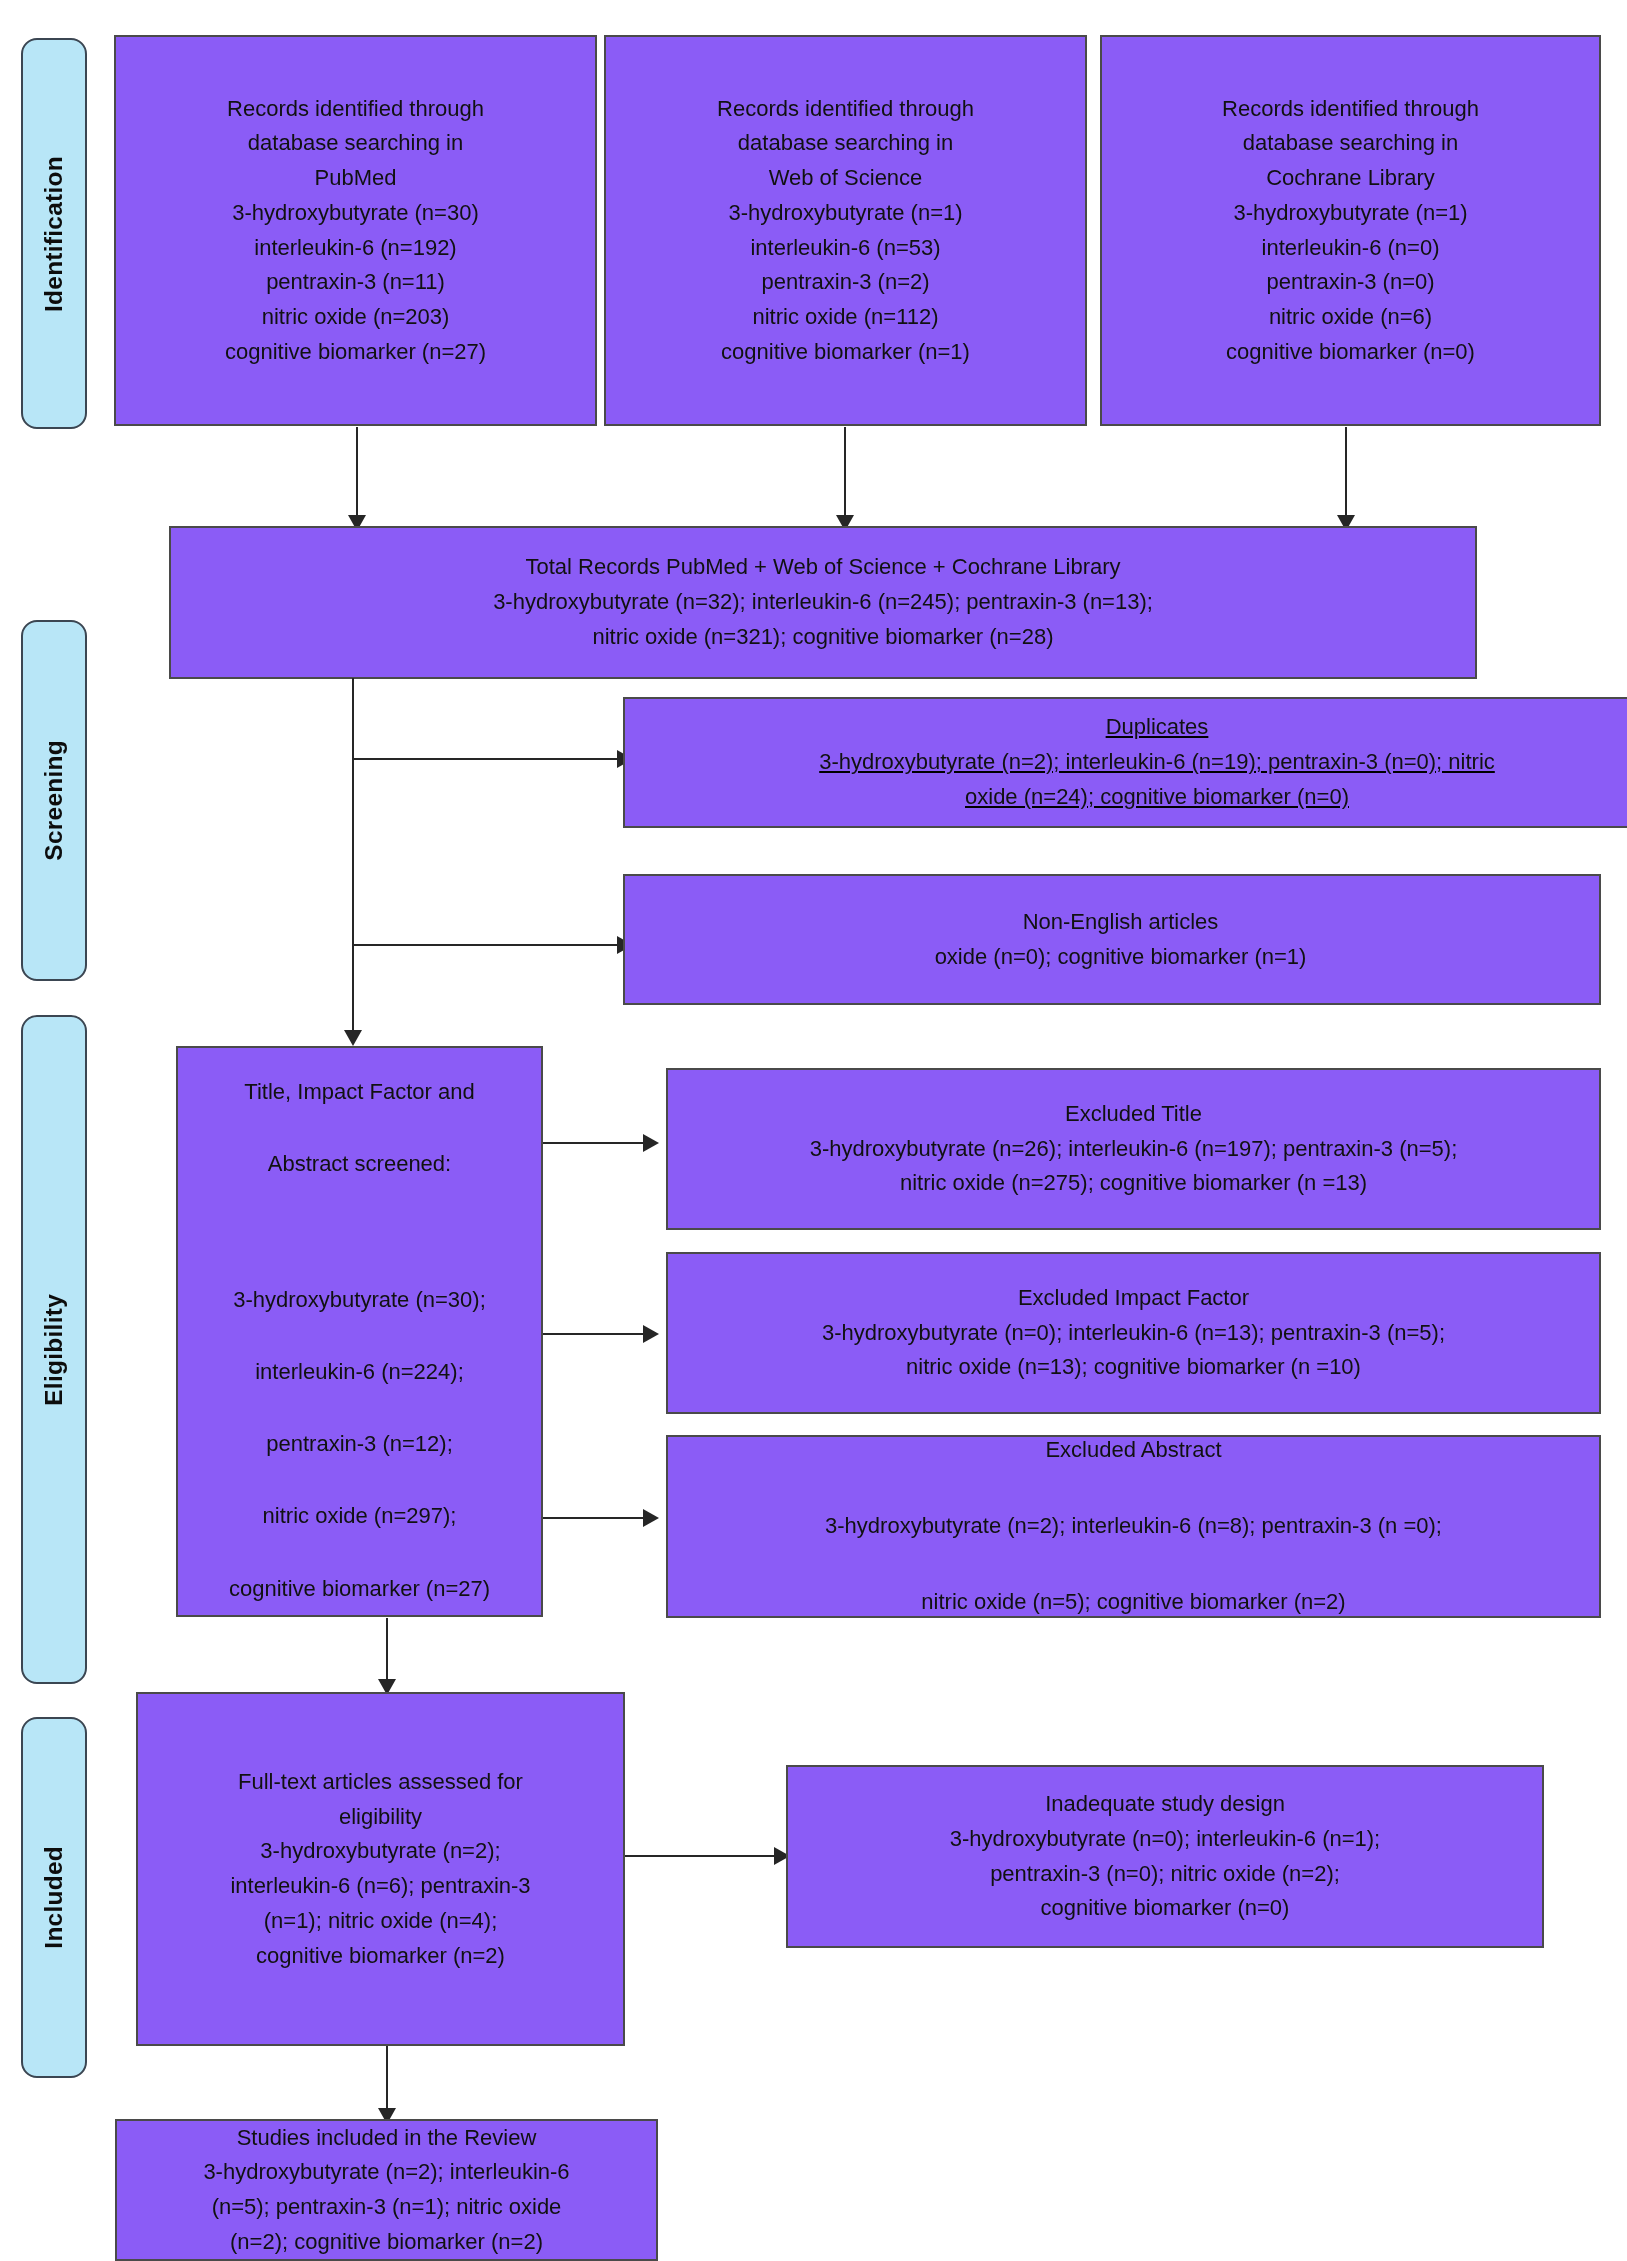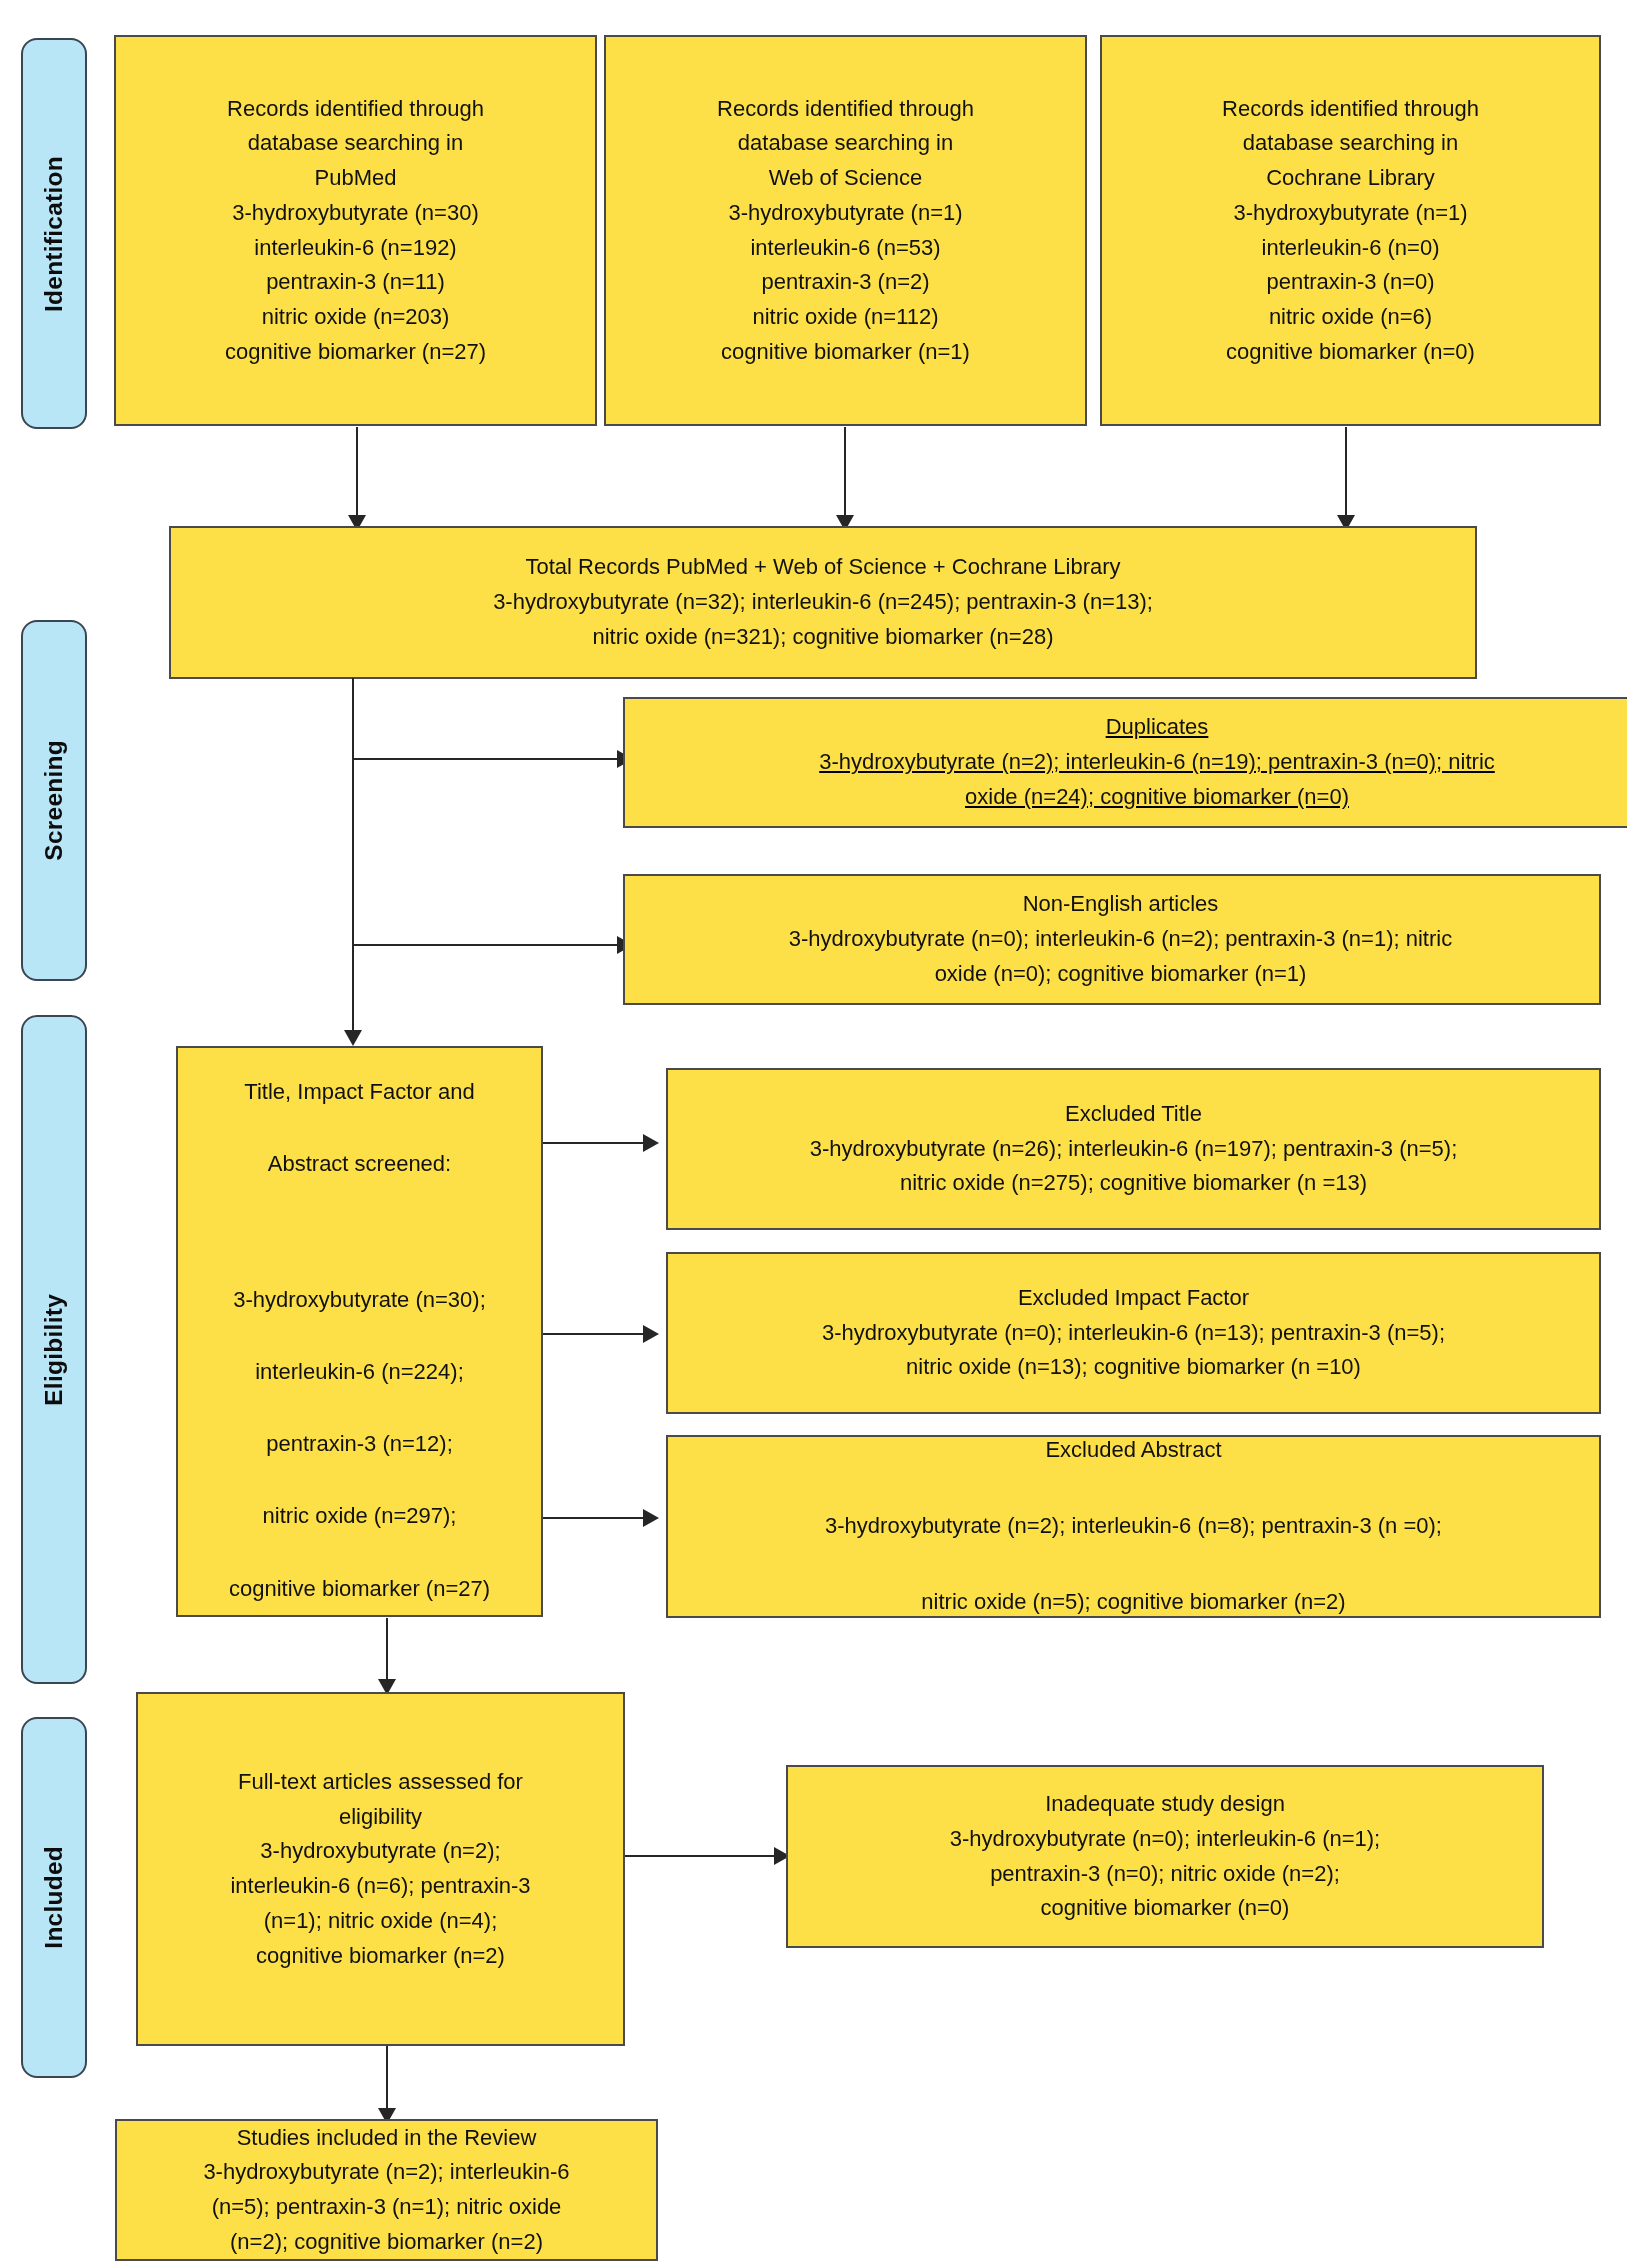--- a/index.html
+++ b/index.html
@@ -4,21 +4,21 @@
 <style>
   html,body{margin:0;padding:0;background:#ffffff;}
   body{font-family:"Liberation Sans", sans-serif;}
   #stage{position:relative;width:1627px;height:2261px;background:#ffffff;overflow:hidden;}
 
   .pill{position:absolute;background:#b8e6f7;border:2.4px solid #3b4652;border-radius:16px;
         box-sizing:border-box;display:flex;align-items:center;justify-content:center;}
   .pill .pill-label{writing-mode:vertical-rl;transform:rotate(180deg);
         font-weight:bold;font-size:24.4px;color:#0d0d0d;letter-spacing:0.3px;}
 
-  .box{position:absolute;background:#fde047;border:2.4px solid #4a4a4a;box-sizing:border-box;
+  .box{position:absolute;background:#8b5cf6;border:2.4px solid #4a4a4a;box-sizing:border-box;
        display:flex;flex-direction:column;align-items:center;justify-content:center;
        padding:8.6px 11px;}
   .box .ln{display:block;width:100%;text-align:center;font-size:22px;color:#111111;
        line-height:1.58;white-space:nowrap;}
   .box.wrapln .ln{white-space:normal;}
   .box .gap{height:26px;}
 
   
   .vline{position:absolute;background:#262626;width:2.4px;}
   .hline{position:absolute;background:#262626;height:2.4px;}
@@ -106,21 +106,20 @@
   <div class="arr-right" style="left:617px; top:936px;"></div>
 
   <div class="box wrapln" style="left:623px; top:697px; width:1068px; height:131px;text-decoration:underline;">
     <span class="ln">Duplicates</span>
     <span class="ln">3-hydroxybutyrate (n=2); interleukin-6 (n=19); pentraxin-3 (n=0);  nitric</span>
     <span class="ln">oxide (n=24); cognitive biomarker (n=0)</span>
   </div>
 
   <div class="box wrapln" style="left:623px; top:874px; width:978px; height:131px;padding-left:28px;">
     <span class="ln">Non-English articles</span>
-    <span class="ln">3-hydroxybutyrate (n=0); interleukin-6 (n=2); pentraxin-3 (n=1); nitric</span>
     <span class="ln">oxide (n=0); cognitive biomarker (n=1)</span>
   </div>
 
   <div class="box" style="left:176px; top:1046px; width:367px; height:571px; justify-content:space-between; padding-top:27px;">
     <span class="ln">Title, Impact Factor and</span>
     <span class="ln">Abstract screened:</span>
     <span class="gap"></span>
     <span class="ln">3-hydroxybutyrate (n=30);</span>
     <span class="ln">interleukin-6 (n=224);</span>
     <span class="ln">pentraxin-3 (n=12);</span>

